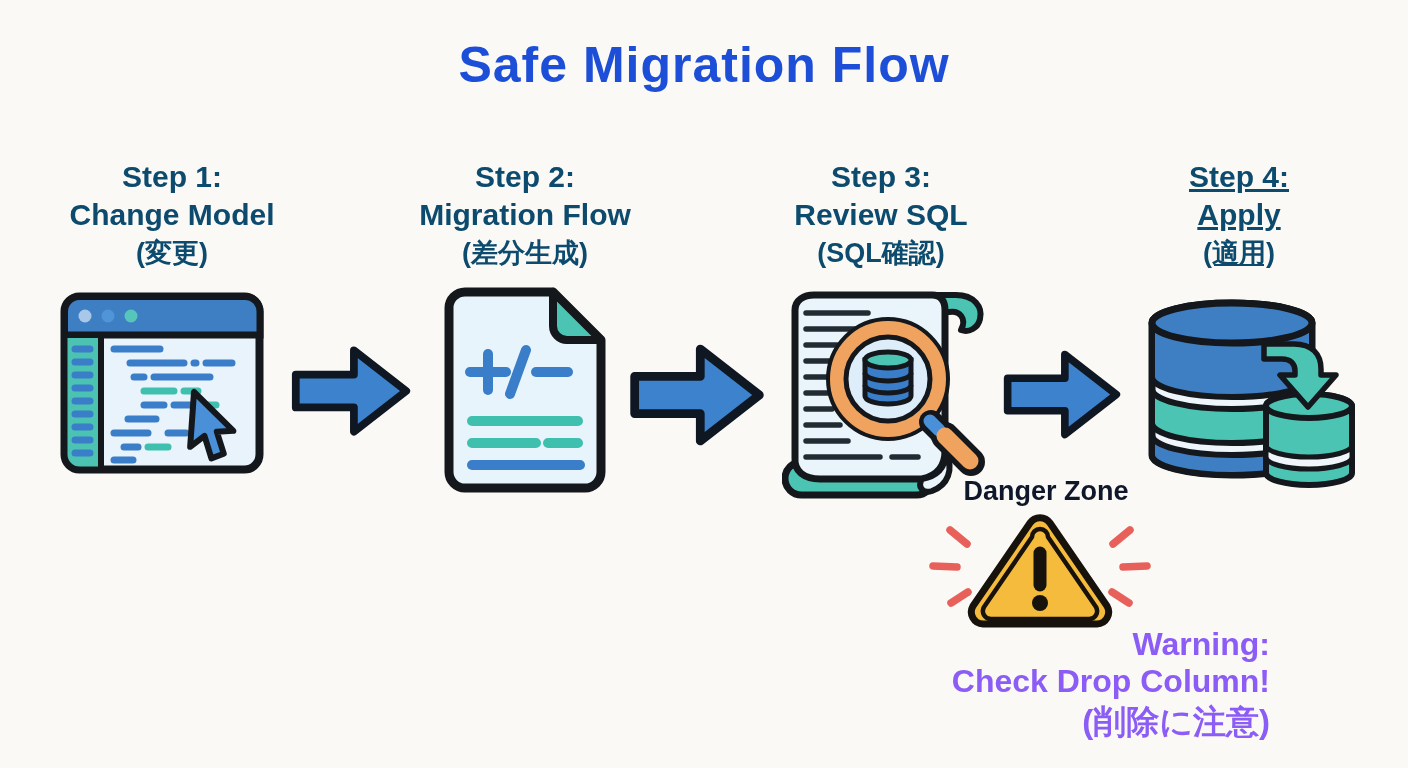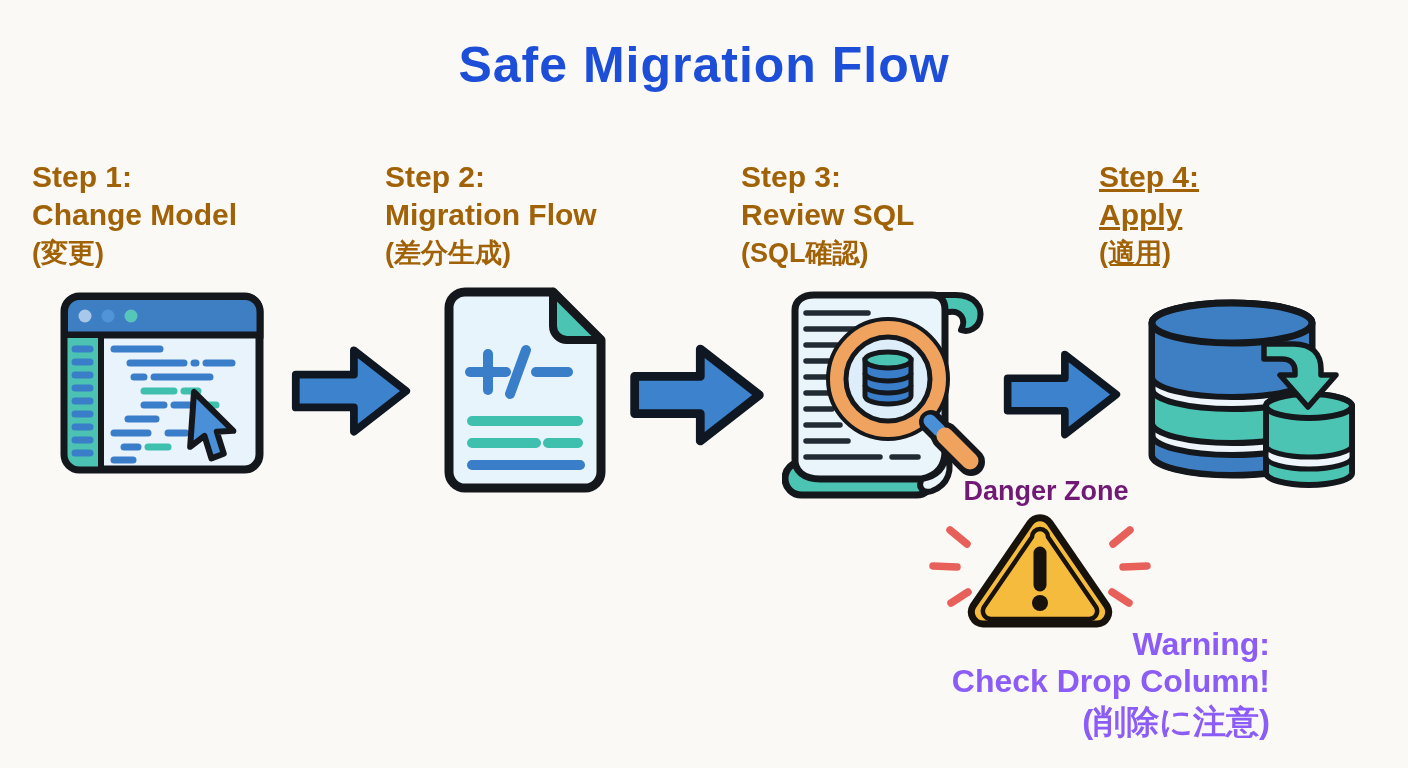--- a/index.html
+++ b/index.html
@@ -7,25 +7,25 @@
     font-family:"Liberation Sans","DejaVu Sans",sans-serif;
     background:#faf9f5;
     width:1408px;height:768px;overflow:hidden;
   }
   .stage{position:relative;width:1408px;height:768px;background:#faf9f5;}
   .abs{position:absolute;}
   .title{
     left:0;top:36px;width:1408px;text-align:center;
     font-size:50px;font-weight:600;color:#1d4ed8;letter-spacing:1px;
   }
-  .step-label{width:280px;color:#a16207;line-height:38px;}
+  .step-label{width:280px;text-align:center;color:#0c4a6e;line-height:38px;}
   .step-label .ln1,.step-label .ln2{font-size:30px;font-weight:600;}
   .step-label .ln3{font-size:27px;font-weight:700;}
   .danger-label{
-    width:260px;text-align:center;font-size:27px;font-weight:600;color:#701a75;
+    width:260px;text-align:center;font-size:27px;font-weight:600;color:#0f172a;
   }
   .warn-text{width:460px;text-align:right;color:#8b5cf6;}
   .warn-ln1,.warn-ln2{font-size:32px;font-weight:600;}
   .warn-ln3{font-size:33px;font-weight:700;}
   svg{display:block;}
 </style>
 </head>
 <body>
 
 <div class="stage">

